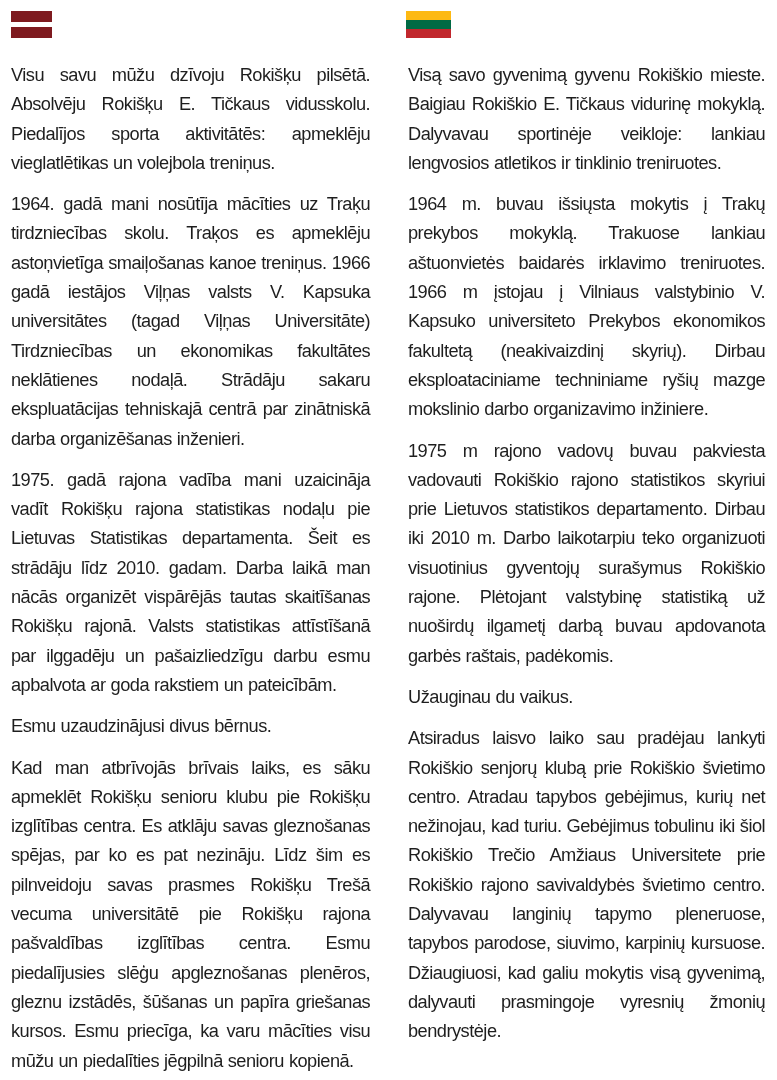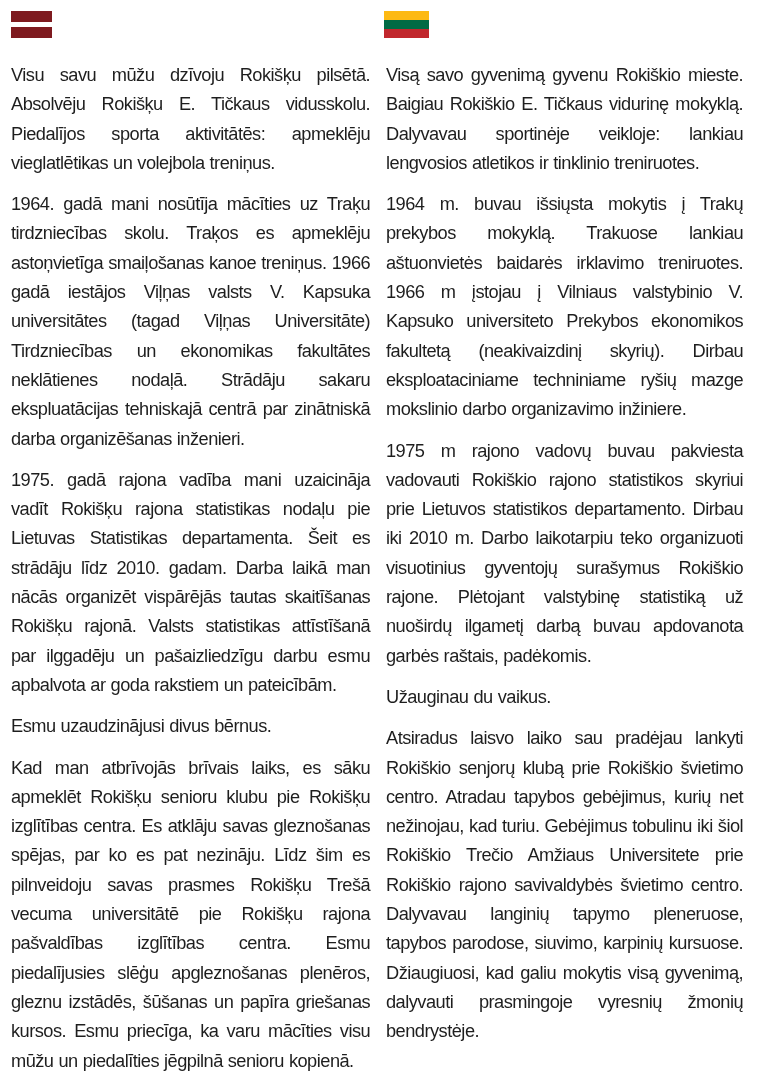--- a/index.html
+++ b/index.html
@@ -13,21 +13,21 @@
       overflow: hidden;
       position: relative;
       font-family: "Liberation Sans", sans-serif;
       color: #1e1e1e;
     }
     .column {
       position: absolute;
       top: 0;
     }
     .col-lv { left: 11px; width: 359px; }
-    .col-lt { left: 386px; width: 357px; }
+    .col-lt { left: 408px; width: 357px; }
 
     .flag {
       position: relative;
       height: 27px;
       margin-top: 11px;
       display: flex;
       flex-direction: column;
     }
     .flag-lv { width: 41px; }
     .flag-lt { width: 45px; margin-left: -2px; }

